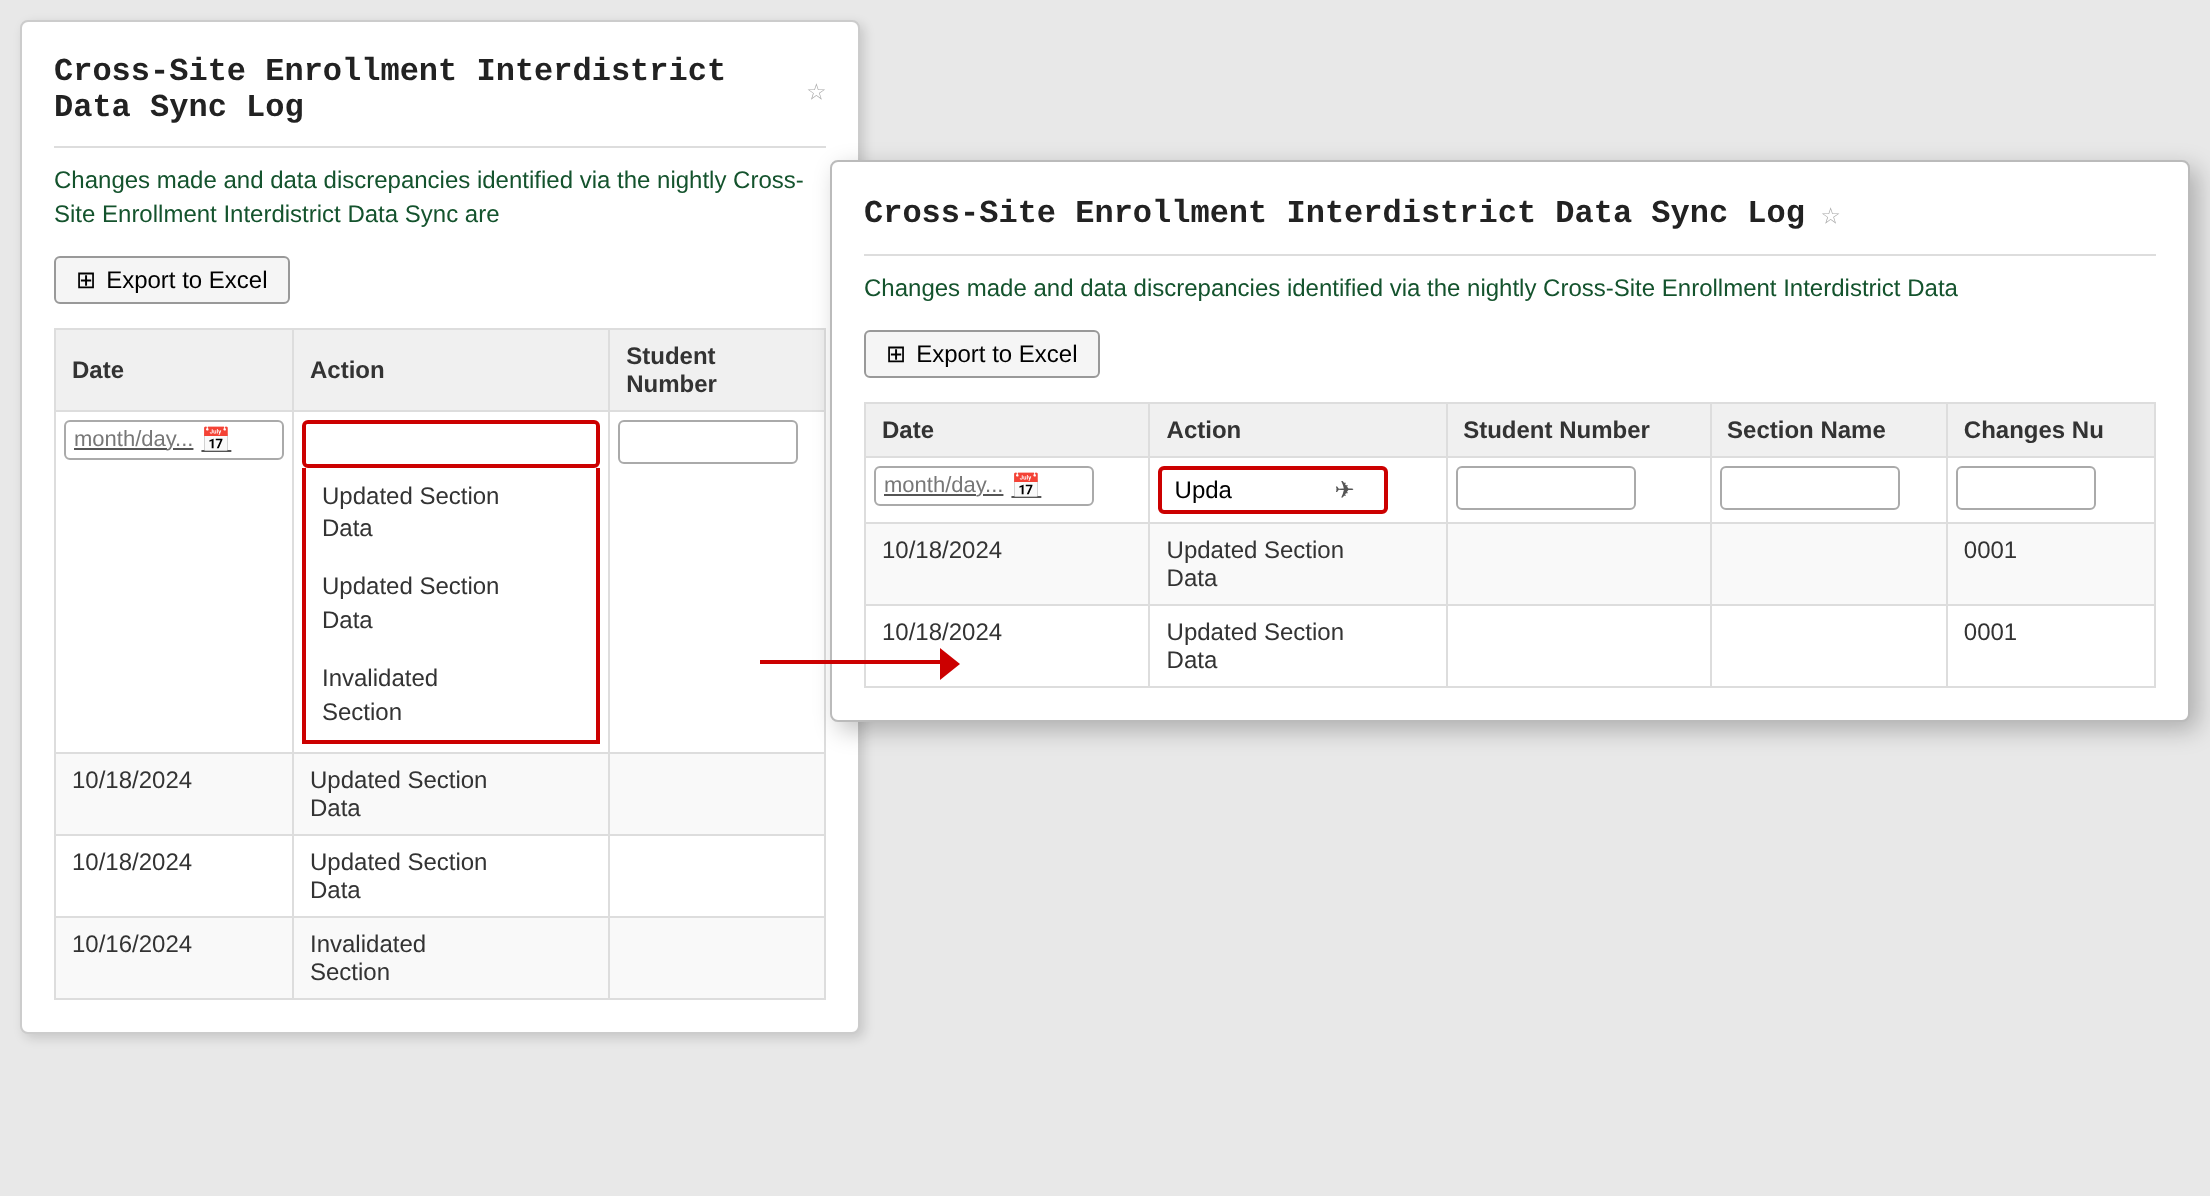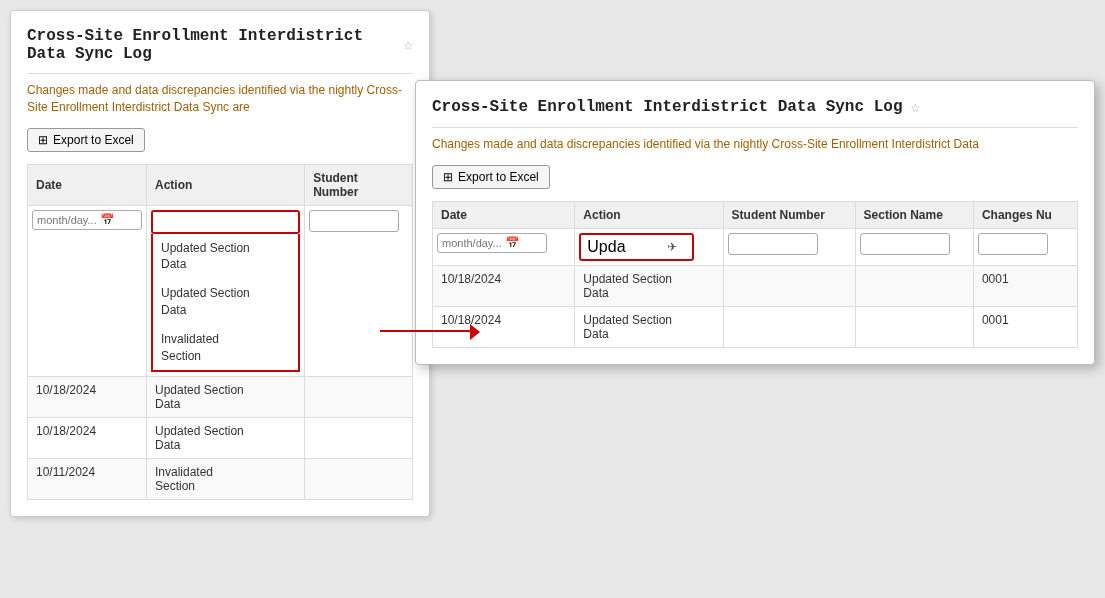--- a/index.html
+++ b/index.html
@@ -39,21 +39,21 @@
       font-family: Liberation Mono, monospace;
     }
 
     .star-icon {
       color: #aaa;
       font-size: 16px;
     }
 
     .card-description {
       font-size: 12px;
-      color: #a16207;
+      color: #14532d;
       margin-bottom: 12px;
       line-height: 1.4;
     }
 
     .export-btn {
       display: inline-flex;
       align-items: center;
       gap: 5px;
       border: 1px solid #999;
       background: #f5f5f5;
@@ -99,20 +99,21 @@
       display: inline-flex;
       align-items: center;
       border: 1px solid #aaa;
       border-radius: 3px;
       padding: 2px 4px;
       font-size: 11px;
       color: #555;
       background: #fff;
       gap: 4px;
       width: 110px;
+      text-decoration: underline;
     }
 
     .date-input span.cal-icon {
       color: #555;
       font-size: 12px;
       cursor: pointer;
     }
 
     
     .action-filter-back {
@@ -198,21 +199,21 @@
       border-radius: 3px;
       padding: 2px 4px;
       background: #fff;
       gap: 2px;
       width: 115px;
     }
 
     .action-filter-front input {
       border: none;
       outline: none;
-      font-size: 16px;
+      font-size: 12px;
       width: 80px;
       padding: 1px 2px;
     }
 
     .filter-icon {
       color: #555;
       font-size: 12px;
       cursor: pointer;
     }
 
@@ -291,21 +292,21 @@
           <td>10/18/2024</td>
           <td>Updated Section<br>Data</td>
           <td></td>
         </tr>
         <tr>
           <td>10/18/2024</td>
           <td>Updated Section<br>Data</td>
           <td></td>
         </tr>
         <tr>
-          <td>10/11/2024</td>
+          <td>10/16/2024</td>
           <td>Invalidated<br>Section</td>
           <td></td>
         </tr>
       </tbody>
     </table>
   </div>
 </div>
 
 <div class="arrow-container">
   <div class="arrow-line"></div>

